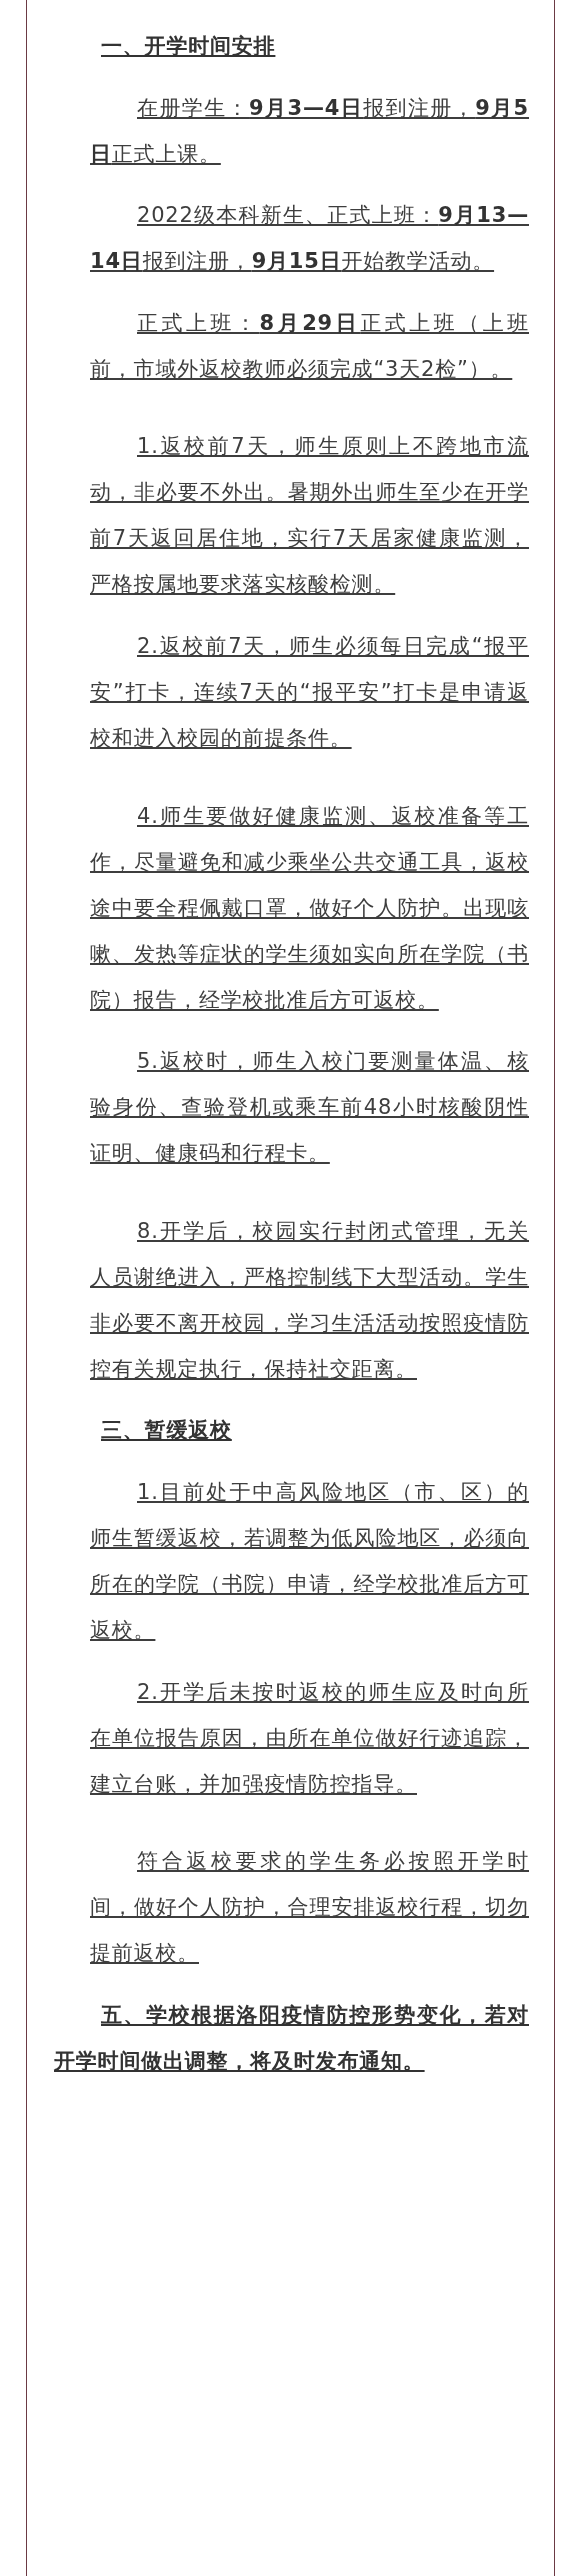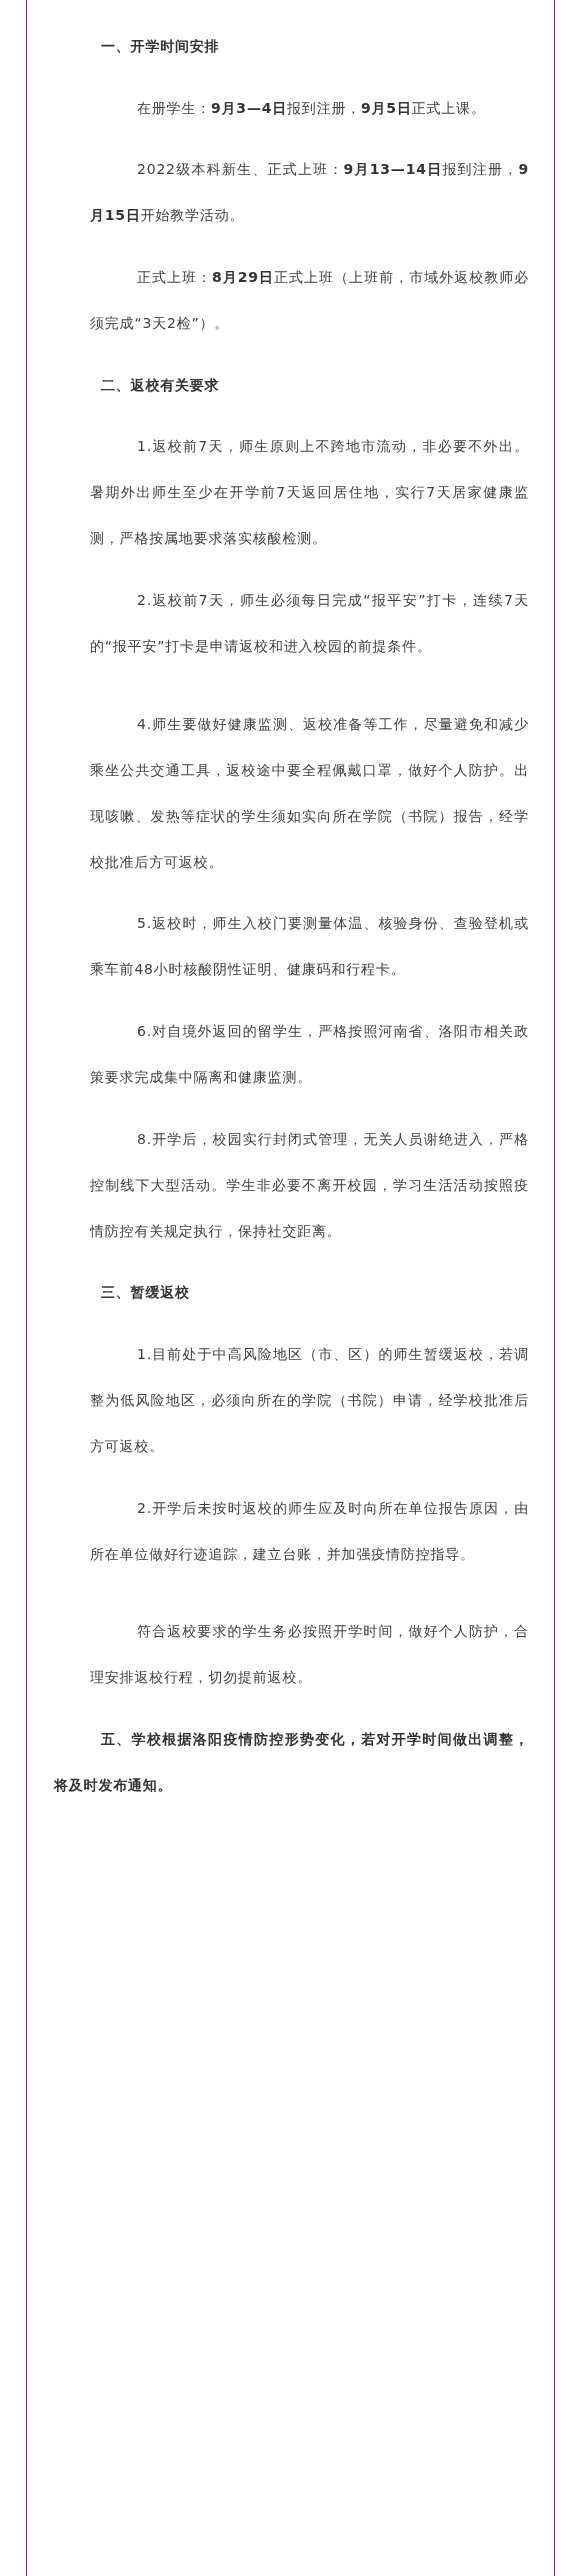--- a/index.html
+++ b/index.html
@@ -1,52 +1,50 @@
 <!DOCTYPE html>
 <html style="font-size:8.6px"><head>
 <meta charset="utf-8">
 <style>
   html, body { margin:0; padding:0; background:#ffffff; }
   body { width:583px; height:2576px; overflow:hidden; position:relative;
          font-family:"DejaVu Sans","Liberation Sans",sans-serif; color:#3e3e3e; }
   .frame { position:absolute; left:26.4px; top:0; width:529px; height:2576px;
            border-left:1.1px solid #6b3a44; border-right:1.1px solid #6b3a44; box-sizing:border-box; }
   .content { position:absolute; left:54px; top:23px; width:475px; }
-  p { margin:0; font-size:14px; line-height:46px; letter-spacing:0.8px;
-      text-align:justify; word-break:break-all; }
+  p { margin:0; font-size:21px; line-height:46px; letter-spacing:0.8px;
+      text-align:justify; word-break:break-all;text-decoration:underline; }
   p.indent { text-indent:47px;margin-left:36px; }
   p.head { font-weight:bold; text-indent:47px; color:#333333; }
   .gap { height:15.7px; }
   b { font-weight:bold; color:#333333; }
 </style>
 </head>
 <body>
 
 <div class="frame"></div>
 <div class="content" id="content">
     <p class="head">一、开学时间安排</p>
     <div class="gap"></div>
     <p class="indent"><span>在册学生：</span><b>9月3—4日</b><span>报到注册，</span><b>9月5日</b><span>正式上课。</span></p>
     <div class="gap"></div>
     <p class="indent"><span>2022级本科新生、正式上班：</span><b>9月13—14日</b><span>报到注册，</span><b>9月15日</b><span>开始教学活动。</span></p>
     <div class="gap"></div>
     <p class="indent"><span>正式上班：</span><b>8月29日</b><span>正式上班（上班前，市域外返校教师必须完成“3天2检”）。</span></p>
     <div class="gap"></div>
-    <p class="head">二、返校有关要求</p>
     <div class="gap"></div>
     <p class="indent"><span>1.返校前7天，师生原则上不跨地市流动，非必要不外出。暑期外出师生至少在开学前7天返回居住地，实行7天居家健康监测，严格按属地要求落实核酸检测。</span></p>
     <div class="gap"></div>
     <p class="indent"><span>2.返校前7天，师生必须每日完成“报平安”打卡，连续7天的“报平安”打卡是申请返校和进入校园的前提条件。</span></p>
     <div class="gap"></div>
     <div class="gap"></div>
     <p class="indent"><span>4.师生要做好健康监测、返校准备等工作，尽量避免和减少乘坐公共交通工具，返校途中要全程佩戴口罩，做好个人防护。出现咳嗽、发热等症状的学生须如实向所在学院（书院）报告，经学校批准后方可返校。</span></p>
     <div class="gap"></div>
     <p class="indent"><span>5.返校时，师生入校门要测量体温、核验身份、查验登机或乘车前48小时核酸阴性证明、健康码和行程卡。</span></p>
     <div class="gap"></div>
-    <p class="indent"><span>6.对自境外返回的留学生，严格按照河南省、洛阳市相关政策要求完成集中隔离和健康监测。</span></p>
     <div class="gap"></div>
     <p class="indent"><span>8.开学后，校园实行封闭式管理，无关人员谢绝进入，严格控制线下大型活动。学生非必要不离开校园，学习生活活动按照疫情防控有关规定执行，保持社交距离。</span></p>
     <div class="gap"></div>
     <p class="head">三、暂缓返校</p>
     <div class="gap"></div>
     <p class="indent"><span>1.目前处于中高风险地区（市、区）的师生暂缓返校，若调整为低风险地区，必须向所在的学院（书院）申请，经学校批准后方可返校。</span></p>
     <div class="gap"></div>
     <p class="indent"><span>2.开学后未按时返校的师生应及时向所在单位报告原因，由所在单位做好行迹追踪，建立台账，并加强疫情防控指导。</span></p>
     <div class="gap"></div>
     <div class="gap"></div>

